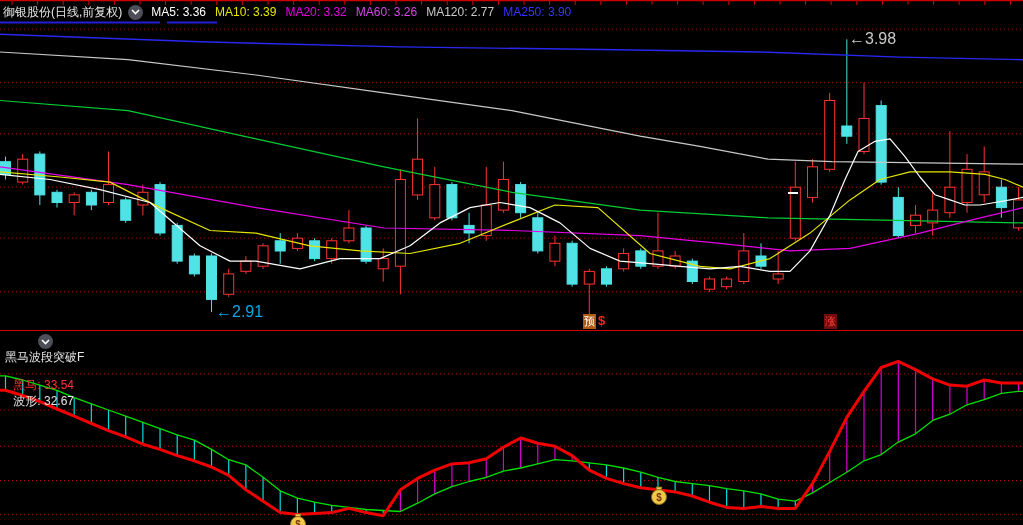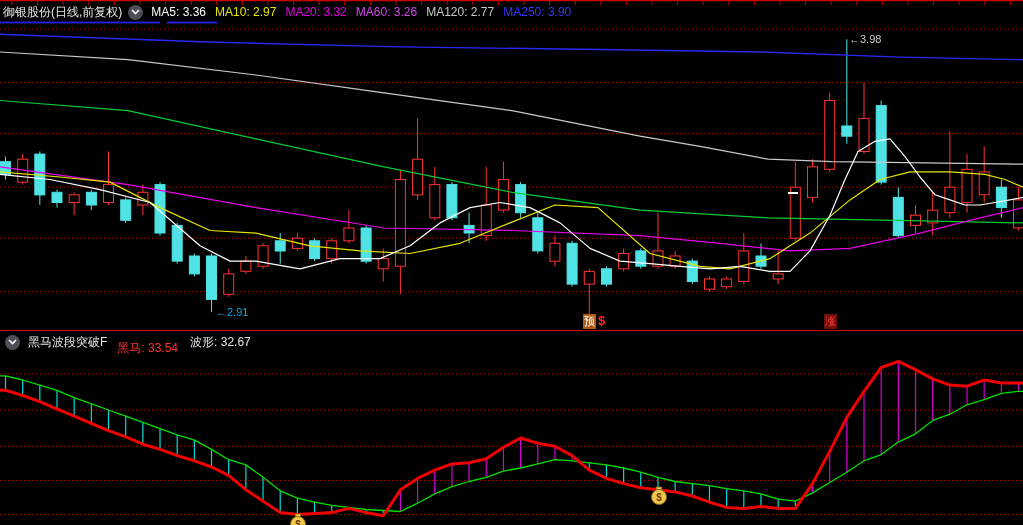--- a/index.html
+++ b/index.html
@@ -2,29 +2,29 @@
 <html><head>
 <meta charset="utf-8">
 <style>
   html,body{margin:0;padding:0;background:#000;width:1023px;height:525px;overflow:hidden;
     font-family:"Liberation Sans","DejaVu Sans",sans-serif;}
   #app{position:relative;width:1023px;height:525px;background:#000;}
   #chart{position:absolute;left:0;top:0;}
   .hdr{position:absolute;left:0;display:flex;align-items:center;white-space:nowrap;
     font-size:12px;line-height:16px;text-align:right;}
   #hdr1{top:3px;left:3px;height:18px;}
-  #hdr2{top:334px;left:5px;height:16px;}
+  #hdr2{top:334px;left:5px;height:16px;flex-direction:column;}
   .title{color:#e8e8e8;margin-right:6px;}
   .chev{width:15px;height:15px;border-radius:50%;background:#4e4e58;display:inline-flex;
     align-items:center;justify-content:center;margin-right:8px;flex:0 0 auto;}
   .chev svg{display:block;}
   .ma-item{margin-right:9px;}
   .ind-name{color:#e8e8e8;margin-right:10px;}
   .ind-val{margin-right:12px;}
-  .anno{position:absolute;color:#c9c9c9;font-size:11px;line-height:12px;}
+  .anno{position:absolute;color:#c9c9c9;font-size:16px;line-height:12px;}
   .badge{position:absolute;width:13px;height:15px;font-size:11px;line-height:15px;
     text-align:center;color:#fff;}
   #badgeYu{background:#b05a14;}
   #badgeZhang{background:#6e0d0d;color:#ff4038;}
   #dollarMark{position:absolute;color:#ff2020;font-size:13px;line-height:13px;font-weight:bold;}
 </style>
 </head>
 <body>
 
 <div id="app">
@@ -468,21 +468,21 @@
   <div id="hdr1" class="hdr">
     <span class="title">御银股份(日线,前复权)</span>
     <span class="chev">
       <span>
         <svg width="9" height="6" viewBox="0 0 9 6">
             <polyline points="1,1 4.5,4.5 8,1" fill="none" stroke="#fff" stroke-width="1.6"></polyline>
           </svg>
       </span>
     </span>
     <span class="ma-item" id="ma0" style="color: rgb(255, 255, 255);">MA5: 3.36</span>
-    <span class="ma-item" id="ma1" style="color: rgb(230, 230, 0);">MA10: 2.97</span>
+    <span class="ma-item" id="ma1" style="color: rgb(230, 230, 0);">MA10: 3.39</span>
     <span class="ma-item" id="ma2" style="color: rgb(230, 0, 230);">MA20: 3.32</span>
     <span class="ma-item" id="ma3" style="color: #d946ef;">MA60: 3.26</span>
     <span class="ma-item" id="ma4" style="color: rgb(200, 200, 200);">MA120: 2.77</span>
     <span class="ma-item" id="ma5" style="color: rgb(53, 53, 255);">MA250: 3.90</span>
   </div>
 
   <div id="hdr2" class="hdr">
     <span class="chev">
       <span>
         <svg width="9" height="6" viewBox="0 0 9 6">

